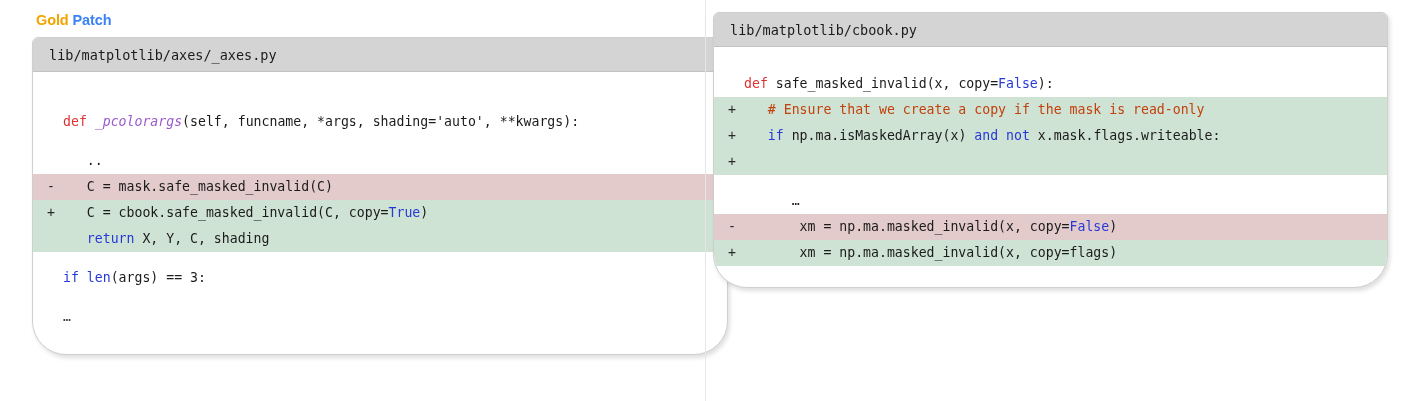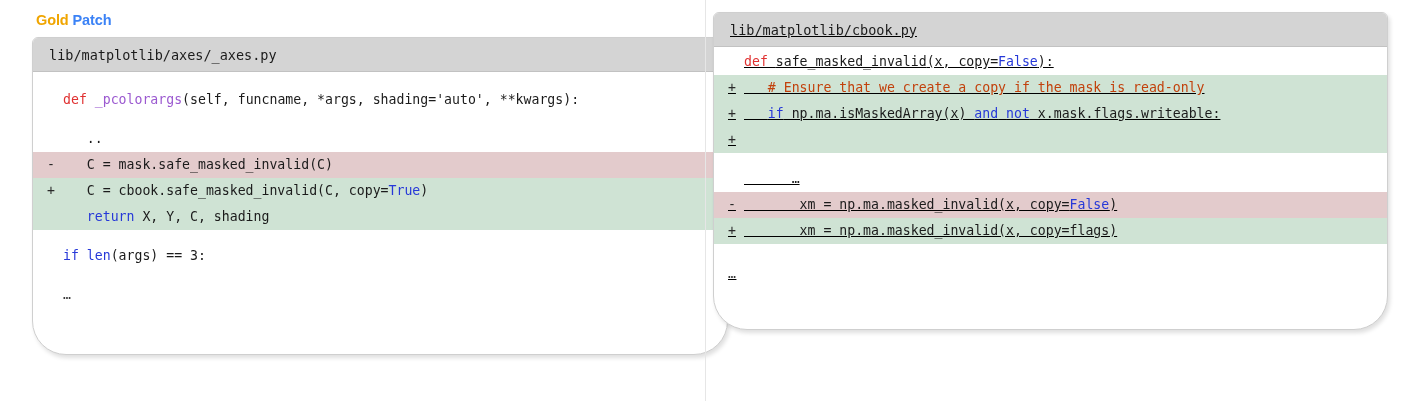--- a/index.html
+++ b/index.html
@@ -52,42 +52,42 @@
     border: 1px solid #cfcfcf;
     border-top-left-radius: 6px;
     border-top-right-radius: 6px;
     border-bottom-left-radius: 34px;
     border-bottom-right-radius: 34px;
     box-shadow: 2px 3px 4px rgba(0,0,0,0.13);
     overflow: hidden;
     box-sizing: border-box;
   }
   .card-left  { width: 696px; height: 318px; }
-  .card-right { width: 675px; height: 318px; text-decoration: underline; }
+  .card-right { width: 675px; height: 276px; }
 
   .file-header {
     background: #d4d4d4;
     border-bottom: 1px solid #c2c2c2;
     height: 34px;
     display: flex;
     align-items: center;
     padding-left: 16px;
     box-sizing: border-box;
   }
   .file-path {
     font-family: "DejaVu Sans Mono", "Liberation Mono", monospace;
     font-size: 13.5px;
     color: #1b1b1b;
     letter-spacing: 0px;
     white-space: nowrap;
   }
 
   .code-body {
     position: relative;
-    padding-top: 2px;
+    padding-top: 24px;
   }
 
   .code-line {
     display: flex;
     align-items: center;
     height: 26px;
     font-family: "DejaVu Sans Mono", "Liberation Mono", monospace;
     font-size: 13.2px;
     line-height: 26px;
     color: #1b1b1b;
@@ -107,21 +107,21 @@
     box-sizing: border-box;
     color: #2a2a2a;
     font-family: "DejaVu Sans Mono", "Liberation Mono", monospace;
     font-size: 13.2px;
   }
   .code-text { white-space: pre; }
 
   
   .tok-kw     { color: #e03131; }        
   .tok-kw2    { color: #2638d8; }        
-  .tok-fn     { color: #9b59d0; }        
+  .tok-fn     { color: #9b59d0; font-style: italic; }        
   .tok-plain  { color: #1b1b1b; }
   .tok-comment{ color: #c2410c; }
 
   .ellipsis {
     color: #3a3a3a;
     font-family: "DejaVu Sans Mono", "Liberation Mono", monospace;
     font-size: 13.2px;
     letter-spacing: 0.5px;
   }
 

